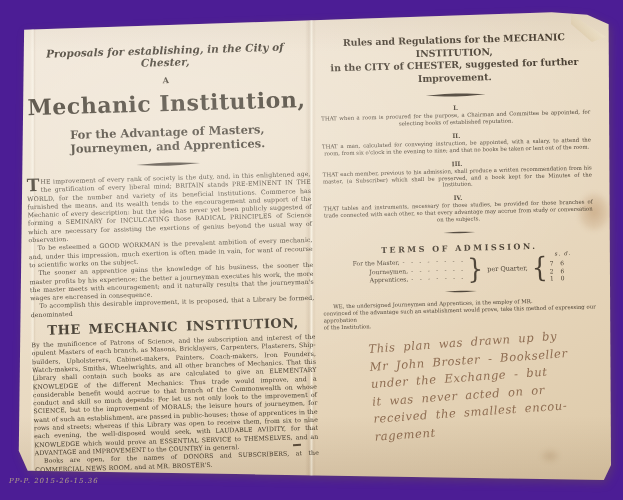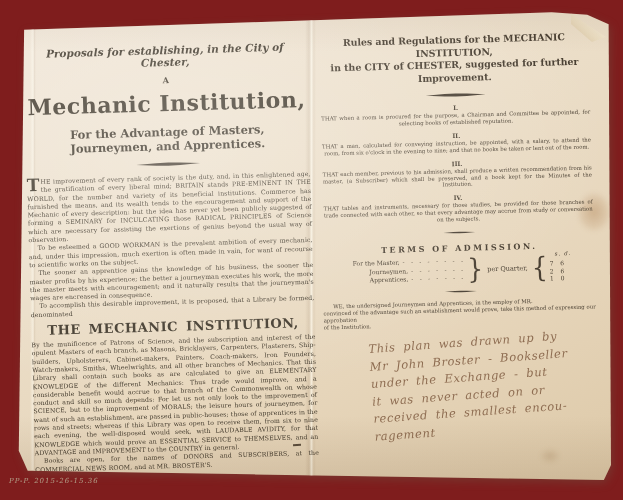--- a/index.html
+++ b/index.html
@@ -1,18 +1,18 @@
 <!DOCTYPE html>
 <html><head>
 <meta charset="utf-8">
 <style>
   html,body { margin:0; padding:0; }
   .canvas {
     position:relative; width:623px; height:500px; overflow:hidden;
-    background:#7f1d1d;
+    background:#4c1d95;
     font-family:"DejaVu Serif","Liberation Serif",serif;
   }
   .paper-wrap {
     position:absolute; left:17px; top:10px; width:594px; height:472px;
     filter:drop-shadow(2px 3px 4px rgba(110,90,70,0.38));
   }
   .paper {
     position:absolute; inset:0;
     background:linear-gradient(155deg,#f1e7d9 0%,#ecdfca 35%,#e6d5ba 70%,#ddc9a8 100%);
     clip-path:polygon(1.2% 4.2%,90% 0.5%,96% 1%,99.6% 3%,100% 96.4%,98.8% 99.6%,1.8% 97.6%,0.3% 93.4%);

